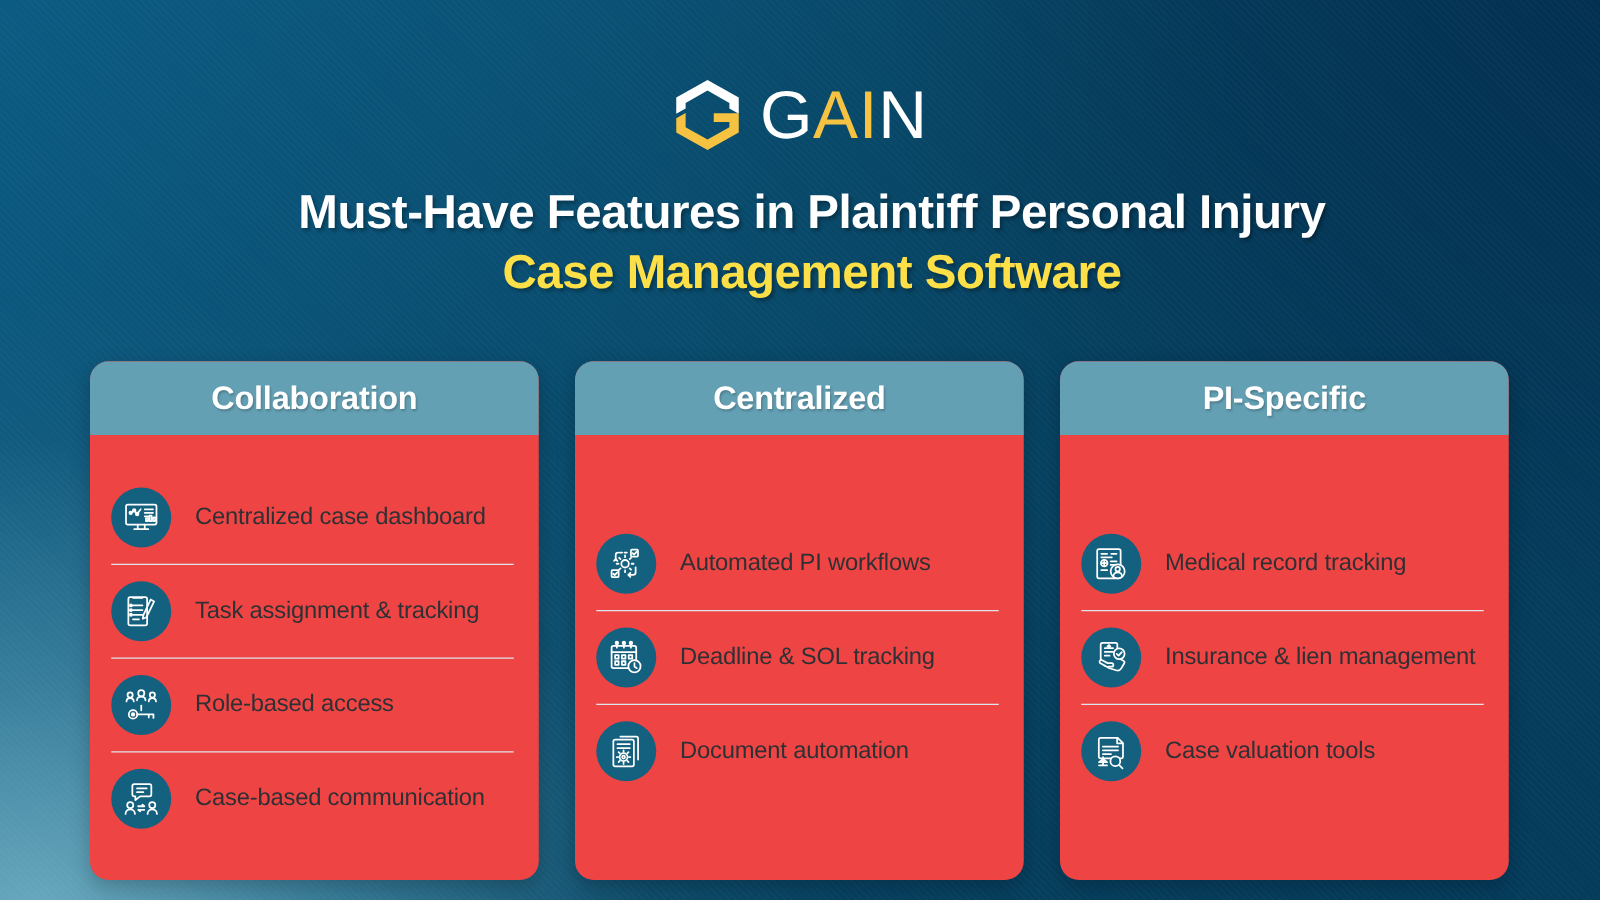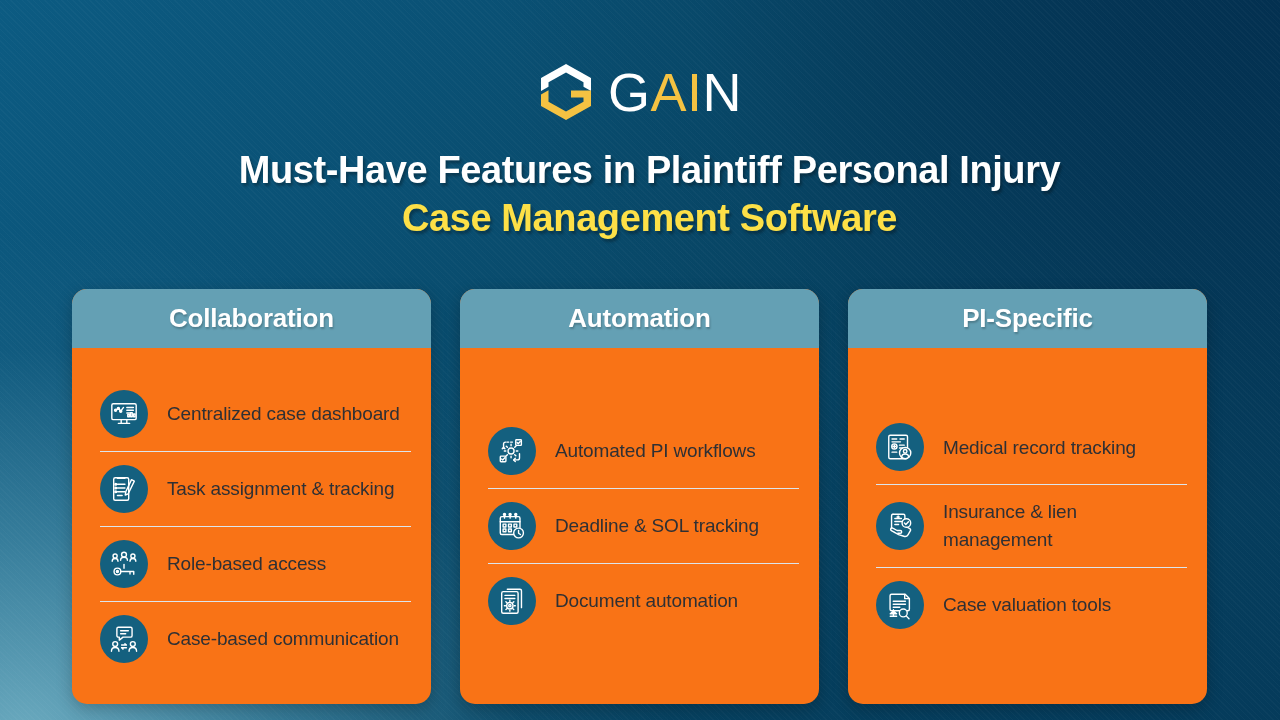--- a/index.html
+++ b/index.html
@@ -96,21 +96,21 @@
     position: absolute;
     top: 256px;
     left: 72px;
     width: 1136px;
     height: 415px;
     display: flex;
     gap: 29px;
   }
   .card {
     width: 359px;
-    background: #f97316;
+    background: #ef4444;
     border-radius: 15px;
     box-shadow: 0 5px 16px rgba(0,0,0,0.22);
     overflow: hidden;
     display: flex;
     flex-direction: column;
   }
   .card-header {
     height: 59px;
     background: #64a0b4;
     display: flex;
@@ -121,21 +121,21 @@
   .card-header-title {
     color: #ffffff;
     font-size: 26px;
     font-weight: bold;
     letter-spacing: -0.2px;
     text-shadow: 1px 2px 2px rgba(0,0,0,0.22);
   }
 
   .card-body {
     flex: 1 1 auto;
-    padding: 0 20px 0 28px;
+    padding: 0 20px 0 17px;
     display: flex;
     flex-direction: column;
     justify-content: center;
   }
 
   .feature {
     display: flex;
     align-items: center;
     gap: 19px;
     padding: 13px 0;
@@ -256,21 +256,21 @@
             </svg>
           </span>
           <span class="feature-label">Case-based communication</span>
         </div>
 
       </div>
     </div>
 
     <div class="card">
       <div class="card-header">
-        <span class="card-header-title">Automation</span>
+        <span class="card-header-title">Centralized</span>
       </div>
       <div class="card-body">
 
         <div class="feature">
           <span class="feature-icon">
             <svg width="30" height="30" viewBox="0 0 32 32" fill="none" stroke="#ffffff" stroke-width="1.5" stroke-linecap="round" stroke-linejoin="round">
               <circle cx="15" cy="16" r="3.2"></circle>
               <path d="M15 10.4v-1.6M15 23.2v-1.6M20.6 16h1.6M7.8 16h1.6M18.9 12.1l1.2-1.2M9.9 21.1l1.2-1.2M18.9 19.9l1.2 1.2M9.9 10.9l1.2 1.2"></path>
               <rect x="20" y="4" width="6" height="6" rx="0.8"></rect>
               <path d="M21.4 7l1.2 1.2 2.2-2.4"></path>

